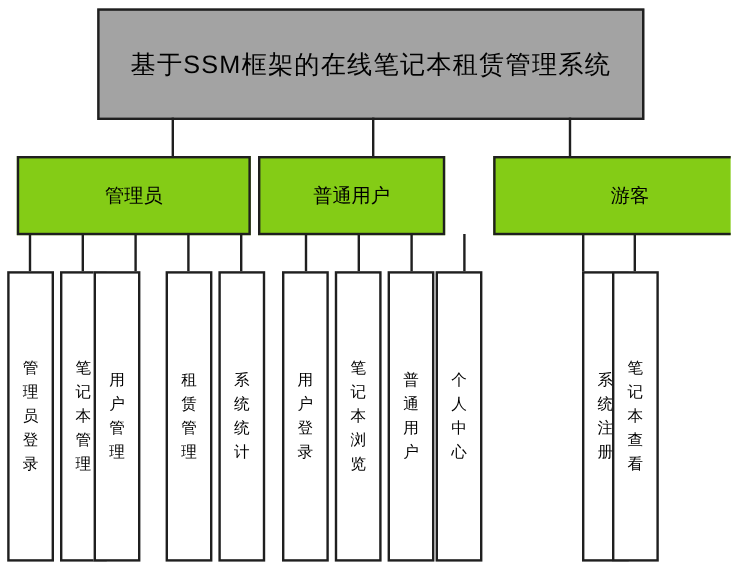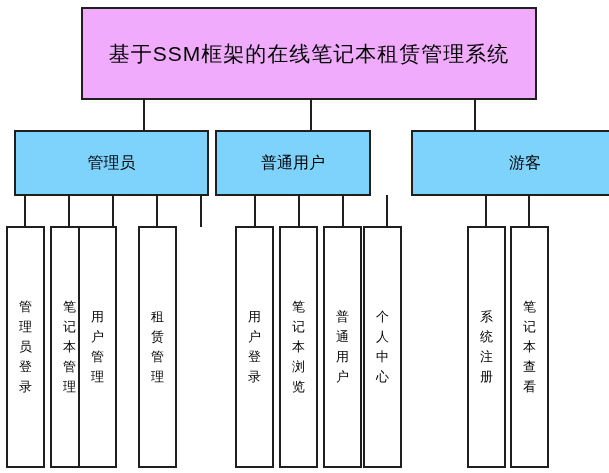--- a/index.html
+++ b/index.html
@@ -20,27 +20,27 @@
     box-sizing: border-box;
     border: 2px solid #1f1f1f;
     display: flex;
     align-items: center;
     justify-content: center;
     color: #000000;
   }
   .title-box {
     left: 81px; top: 7px;
     width: 456px; height: 93px;
-    background: #f0abfc;
+    background: #a3a3a3;
     font-size: 21px;
     letter-spacing: 1px;
   }
   .branch-box {
     top: 130px; height: 66px;
-    background: #7dd3fc;
+    background: #84cc16;
     font-size: 16px;
   }
   .leaf-box {
     top: 226px;
     width: 39px; height: 242px;
     background: #ffffff;
   }
   .vtext {
     width: 1em;
     font-size: 13px;
@@ -97,34 +97,37 @@
   </div>
   <div class="box leaf-box" style="left:50px">
     <span class="vtext">笔记本管理</span>
   </div>
   <div class="box leaf-box" style="left:78px">
     <span class="vtext">用户管理</span>
   </div>
   <div class="box leaf-box" style="left:138px">
     <span class="vtext">租赁管理</span>
   </div>
+  <div class="box leaf-box" style="left:182px">
+    <span class="vtext">系统统计</span>
+  </div>
 
   <div class="box leaf-box" style="left:235px">
     <span class="vtext">用户登录</span>
   </div>
   <div class="box leaf-box" style="left:279px">
     <span class="vtext">笔记本浏览</span>
   </div>
   <div class="box leaf-box" style="left:323px">
     <span class="vtext">普通用户</span>
   </div>
   <div class="box leaf-box" style="left:363px">
     <span class="vtext">个人中心</span>
   </div>
 
-  <div class="box leaf-box" style="left:467px">
+  <div class="box leaf-box" style="left:485px">
     <span class="vtext">系统注册</span>
   </div>
   <div class="box leaf-box" style="left:510px">
     <span class="vtext">笔记本查看</span>
   </div>
 
 </div>
 
 </body></html>

